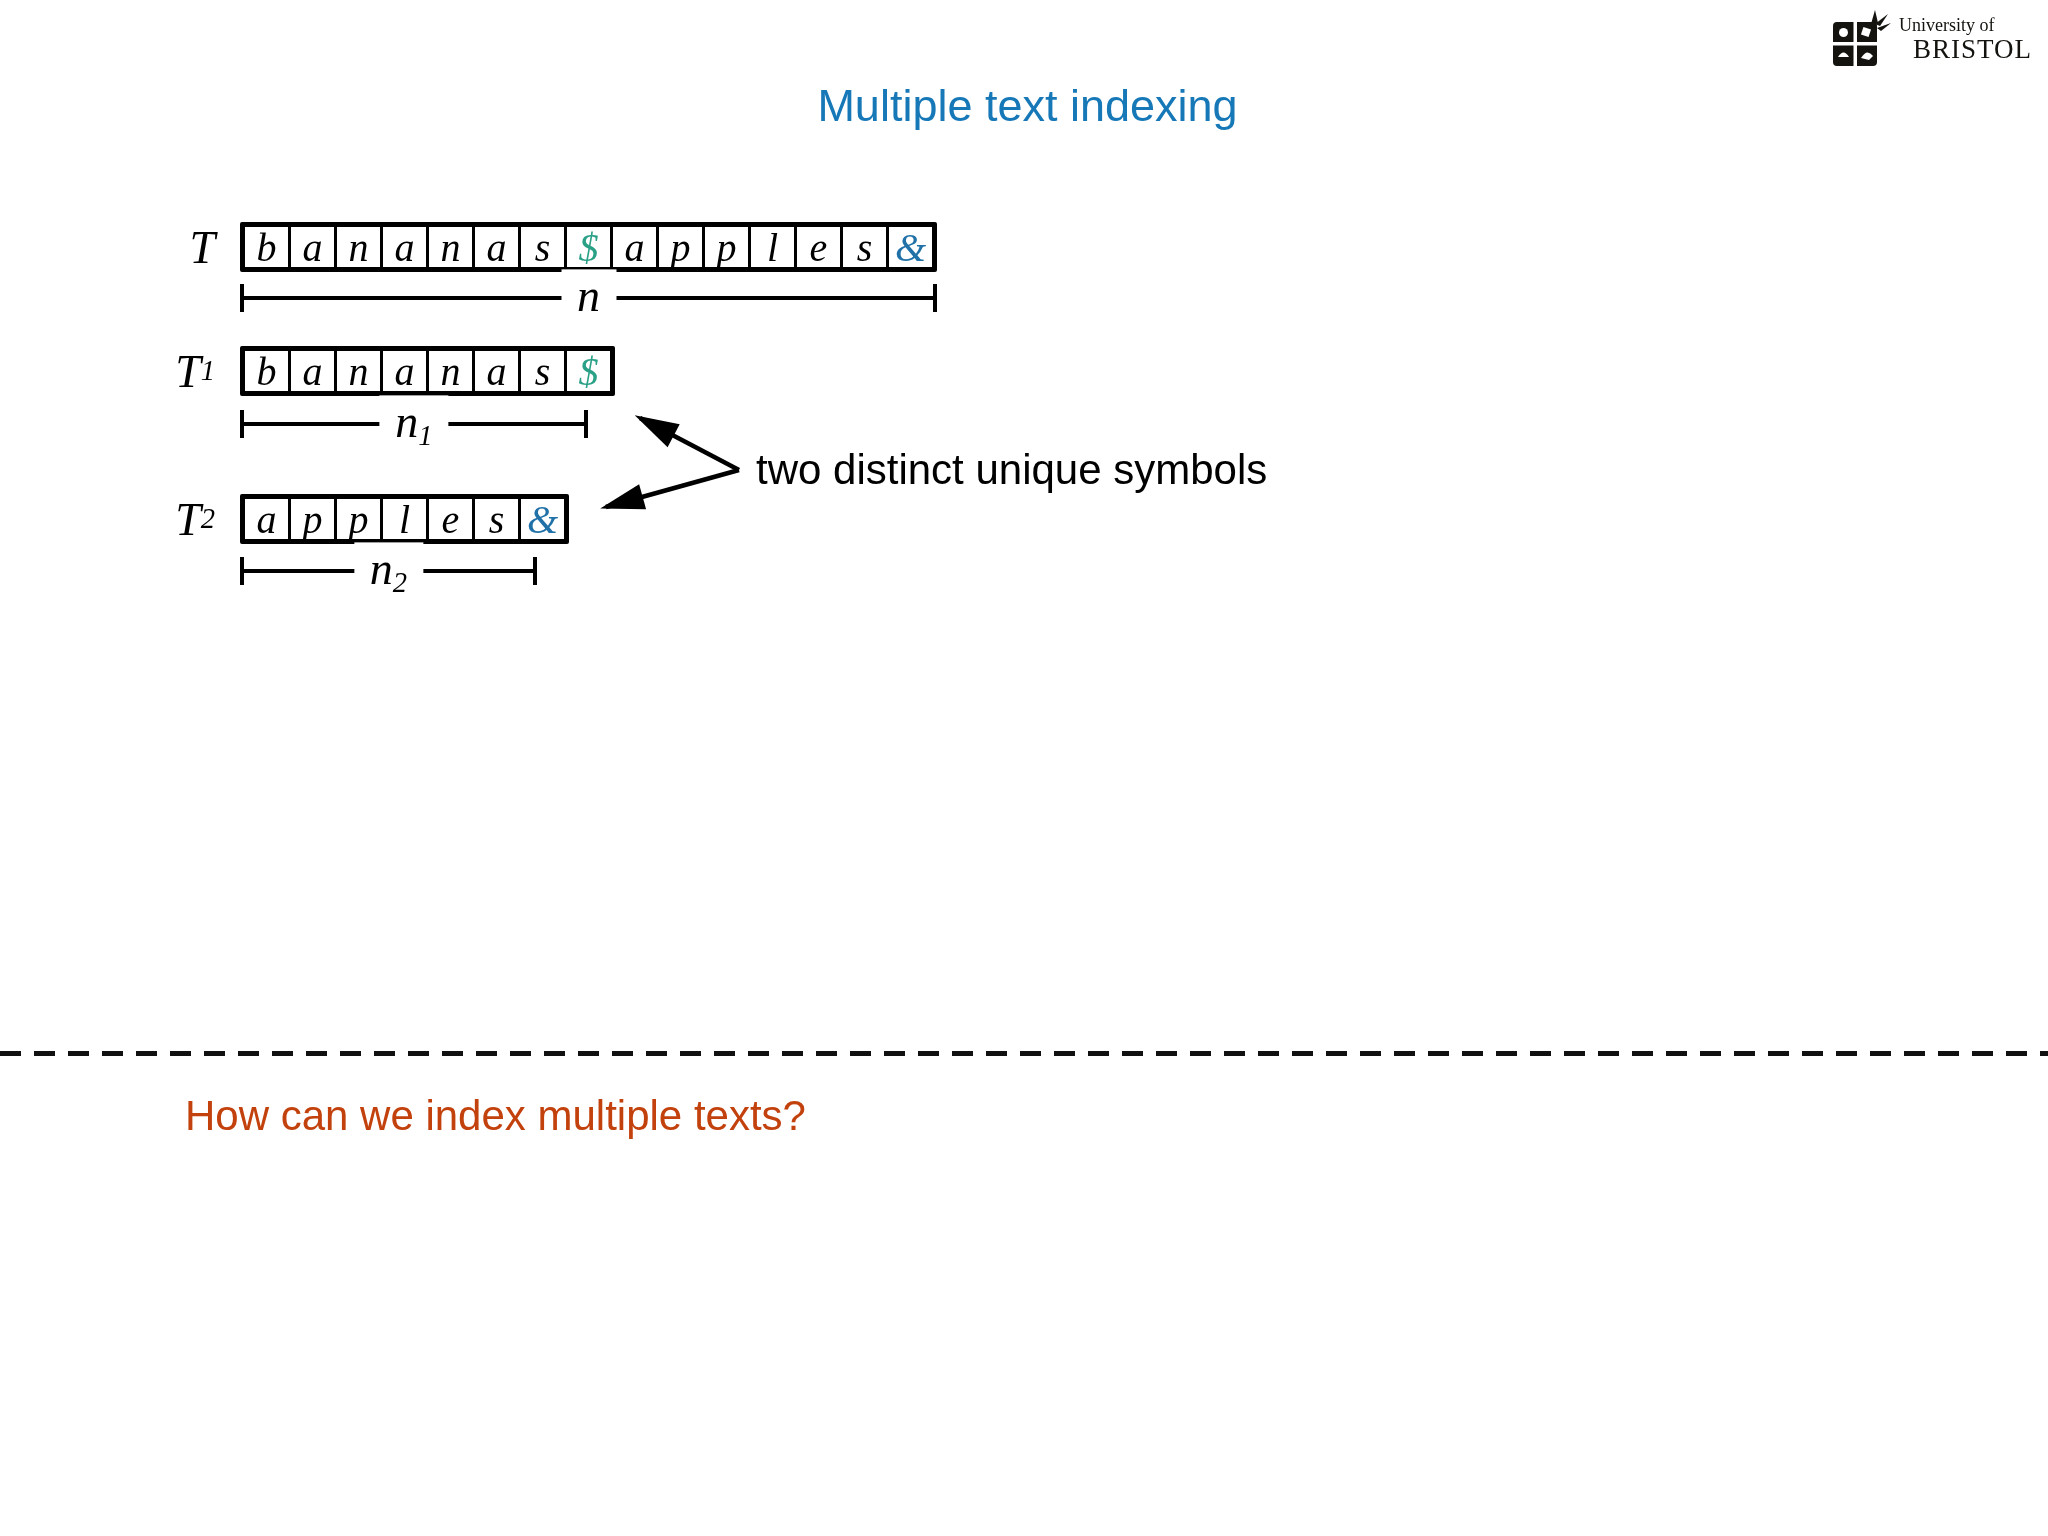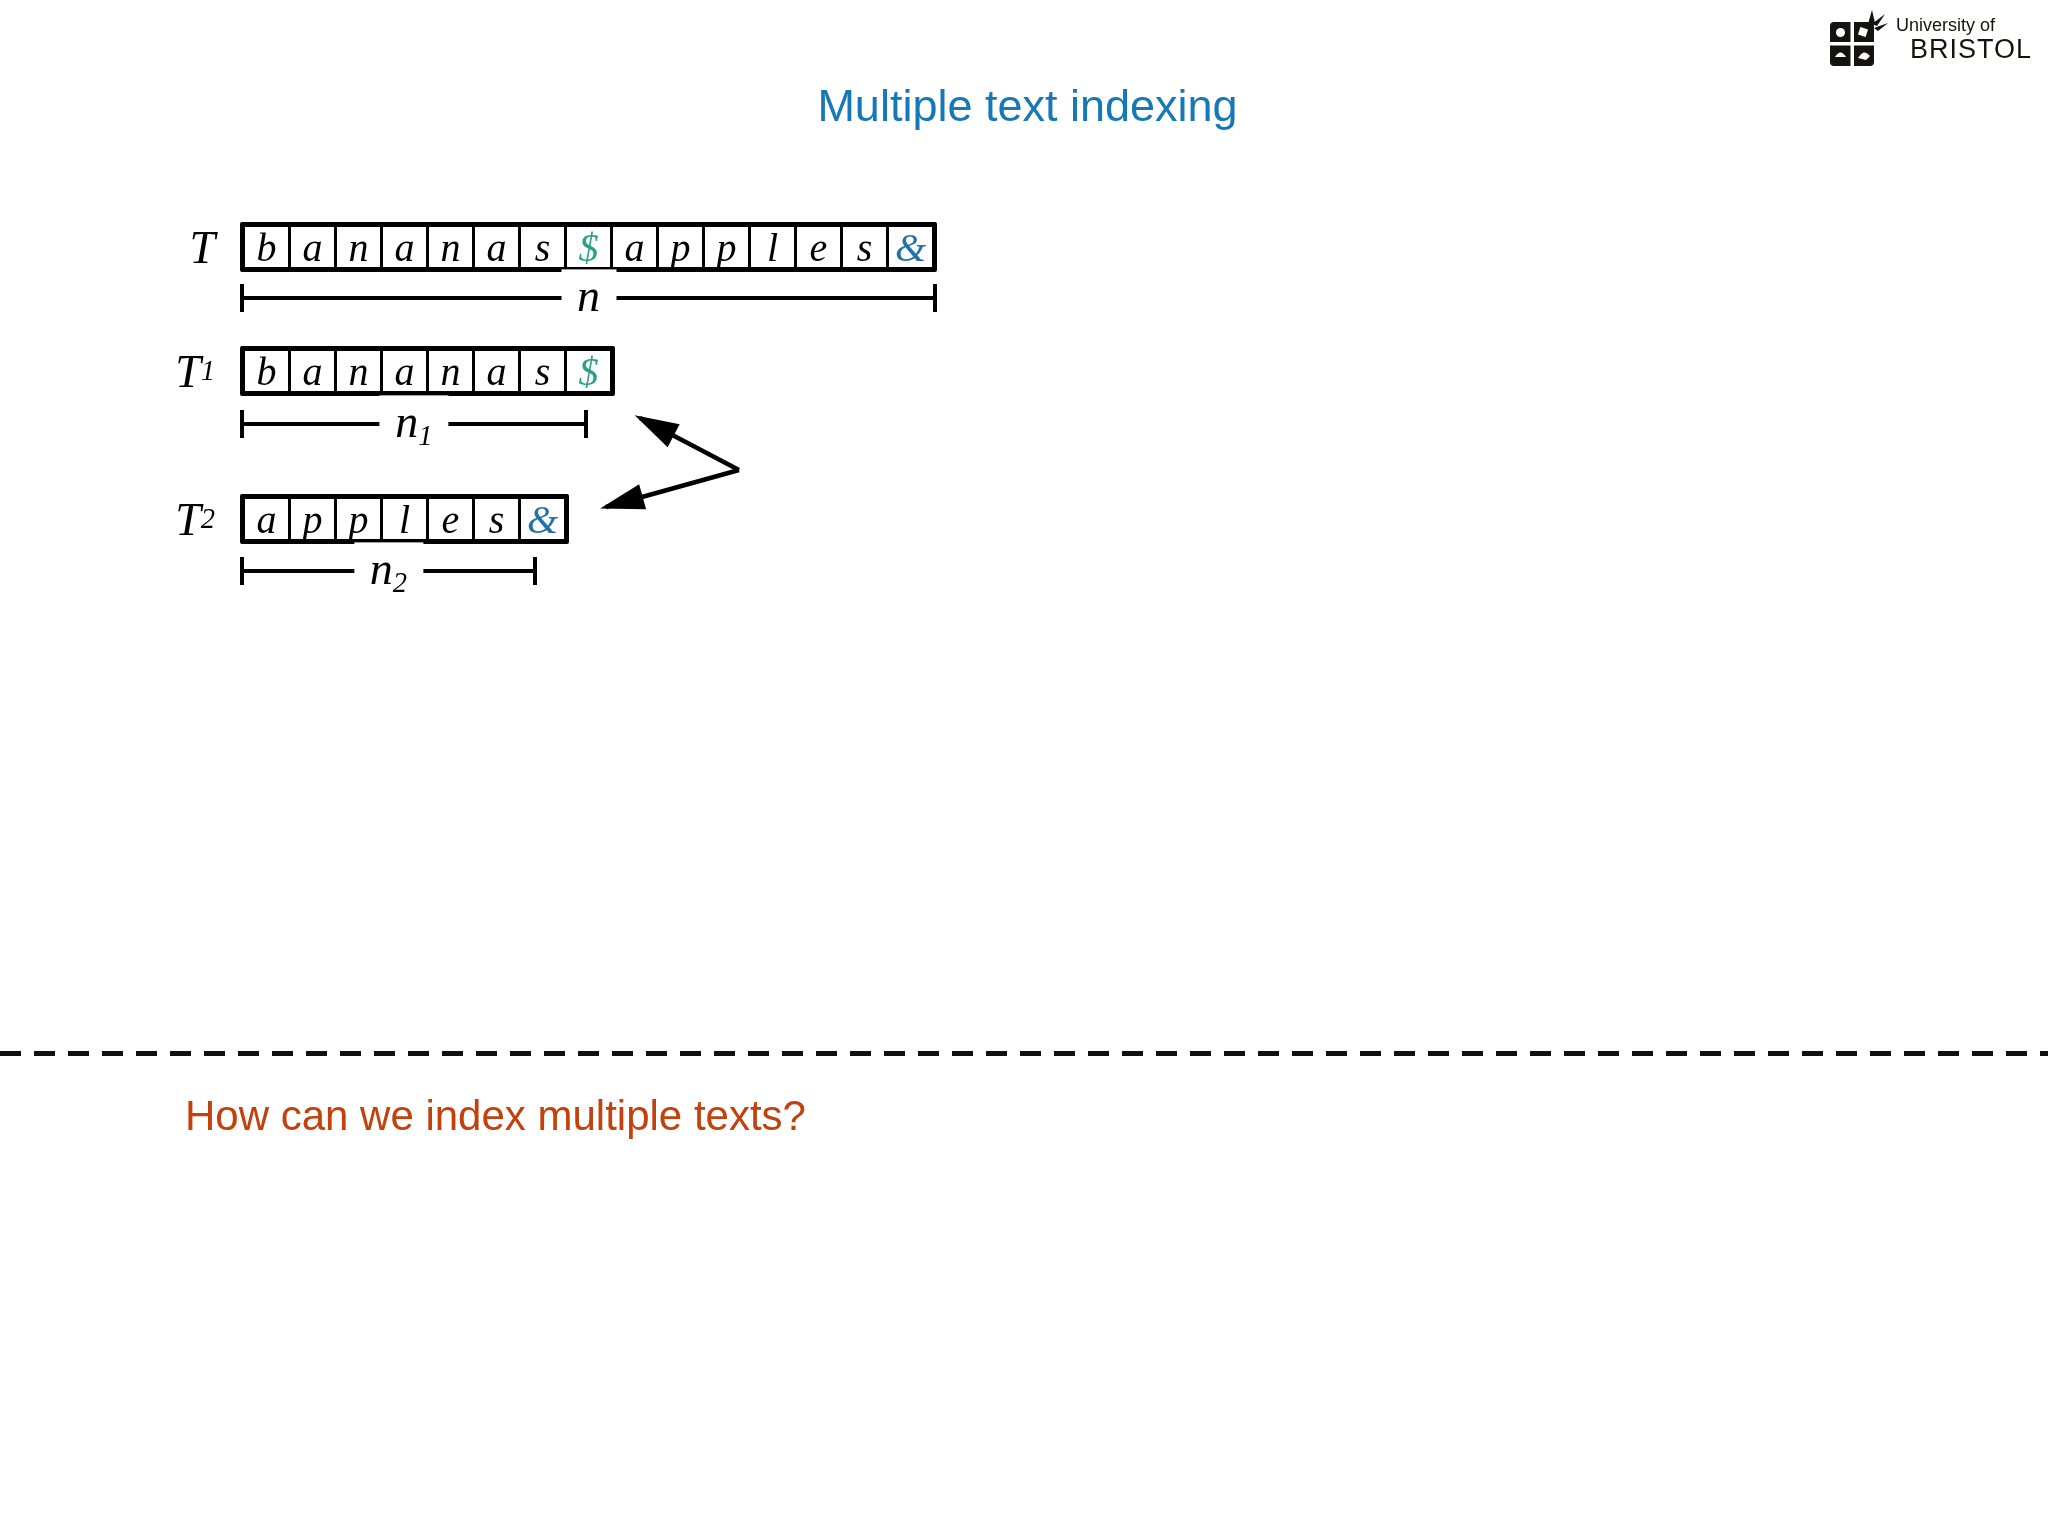--- a/index.html
+++ b/index.html
@@ -2,21 +2,21 @@
 <html><head>
 <meta charset="utf-8">
 <style>
   html,body{margin:0;padding:0;background:#fff;}
   .slide{position:relative;width:2048px;height:1536px;background:#fff;overflow:hidden;
          font-family:"Liberation Sans",sans-serif;color:#111;}
 
   
   .logo{position:absolute;top:10px;right:16px;display:flex;align-items:center;gap:8px;}
   .logo-text{display:flex;flex-direction:column;line-height:1;color:#15130f;
-             font-family:Liberation Sans, sans-serif;}
+             font-family:Liberation Serif, serif;}
   .logo-line1{font-size:18px;margin-bottom:2px;}
   .logo-line2{font-size:27px;letter-spacing:1px;margin-left:14px;}
 
   
   .title{position:absolute;top:64px;left:0;right:0;margin:16px;text-align:center;
          font-size:45px;font-weight:normal;padding-left:7px;}
 
   
   .trow-label{position:absolute;left:60px;width:155px;height:50px;display:flex;
               align-items:center;justify-content:flex-end;
@@ -135,18 +135,19 @@
   <svg class="arrows" width="2048" height="1536" viewBox="0 0 2048 1536">
     <defs>
       <marker id="ah" markerUnits="userSpaceOnUse" markerWidth="46" markerHeight="32" viewBox="0 0 46 32" refX="40" refY="16" orient="auto">
         <polygon points="2,3 46,16 2,29" fill="#000"></polygon>
       </marker>
     </defs>
     <line x1="739" y1="470" x2="640" y2="418" stroke="#000" stroke-width="4.5" marker-end="url(#ah)"></line>
     <line x1="739" y1="470" x2="606" y2="507" stroke="#000" stroke-width="4.5" marker-end="url(#ah)"></line>
   </svg>
 
+  <div class="annotation">two distinct unique symbols</div>
 
   <div class="dashline"></div>
 
   <div class="question">How can we index multiple texts?</div>
 
 </div>
 
 </body></html>

